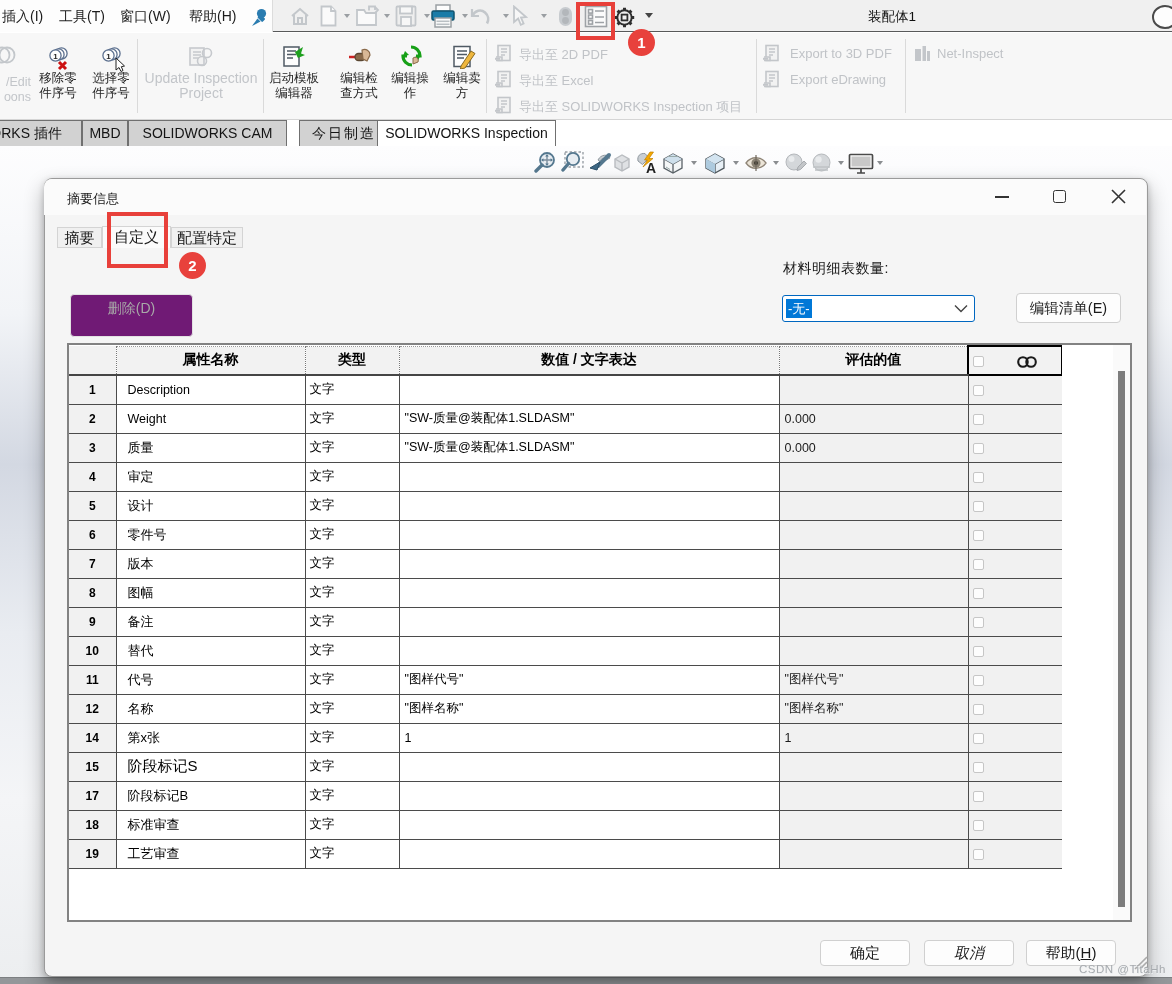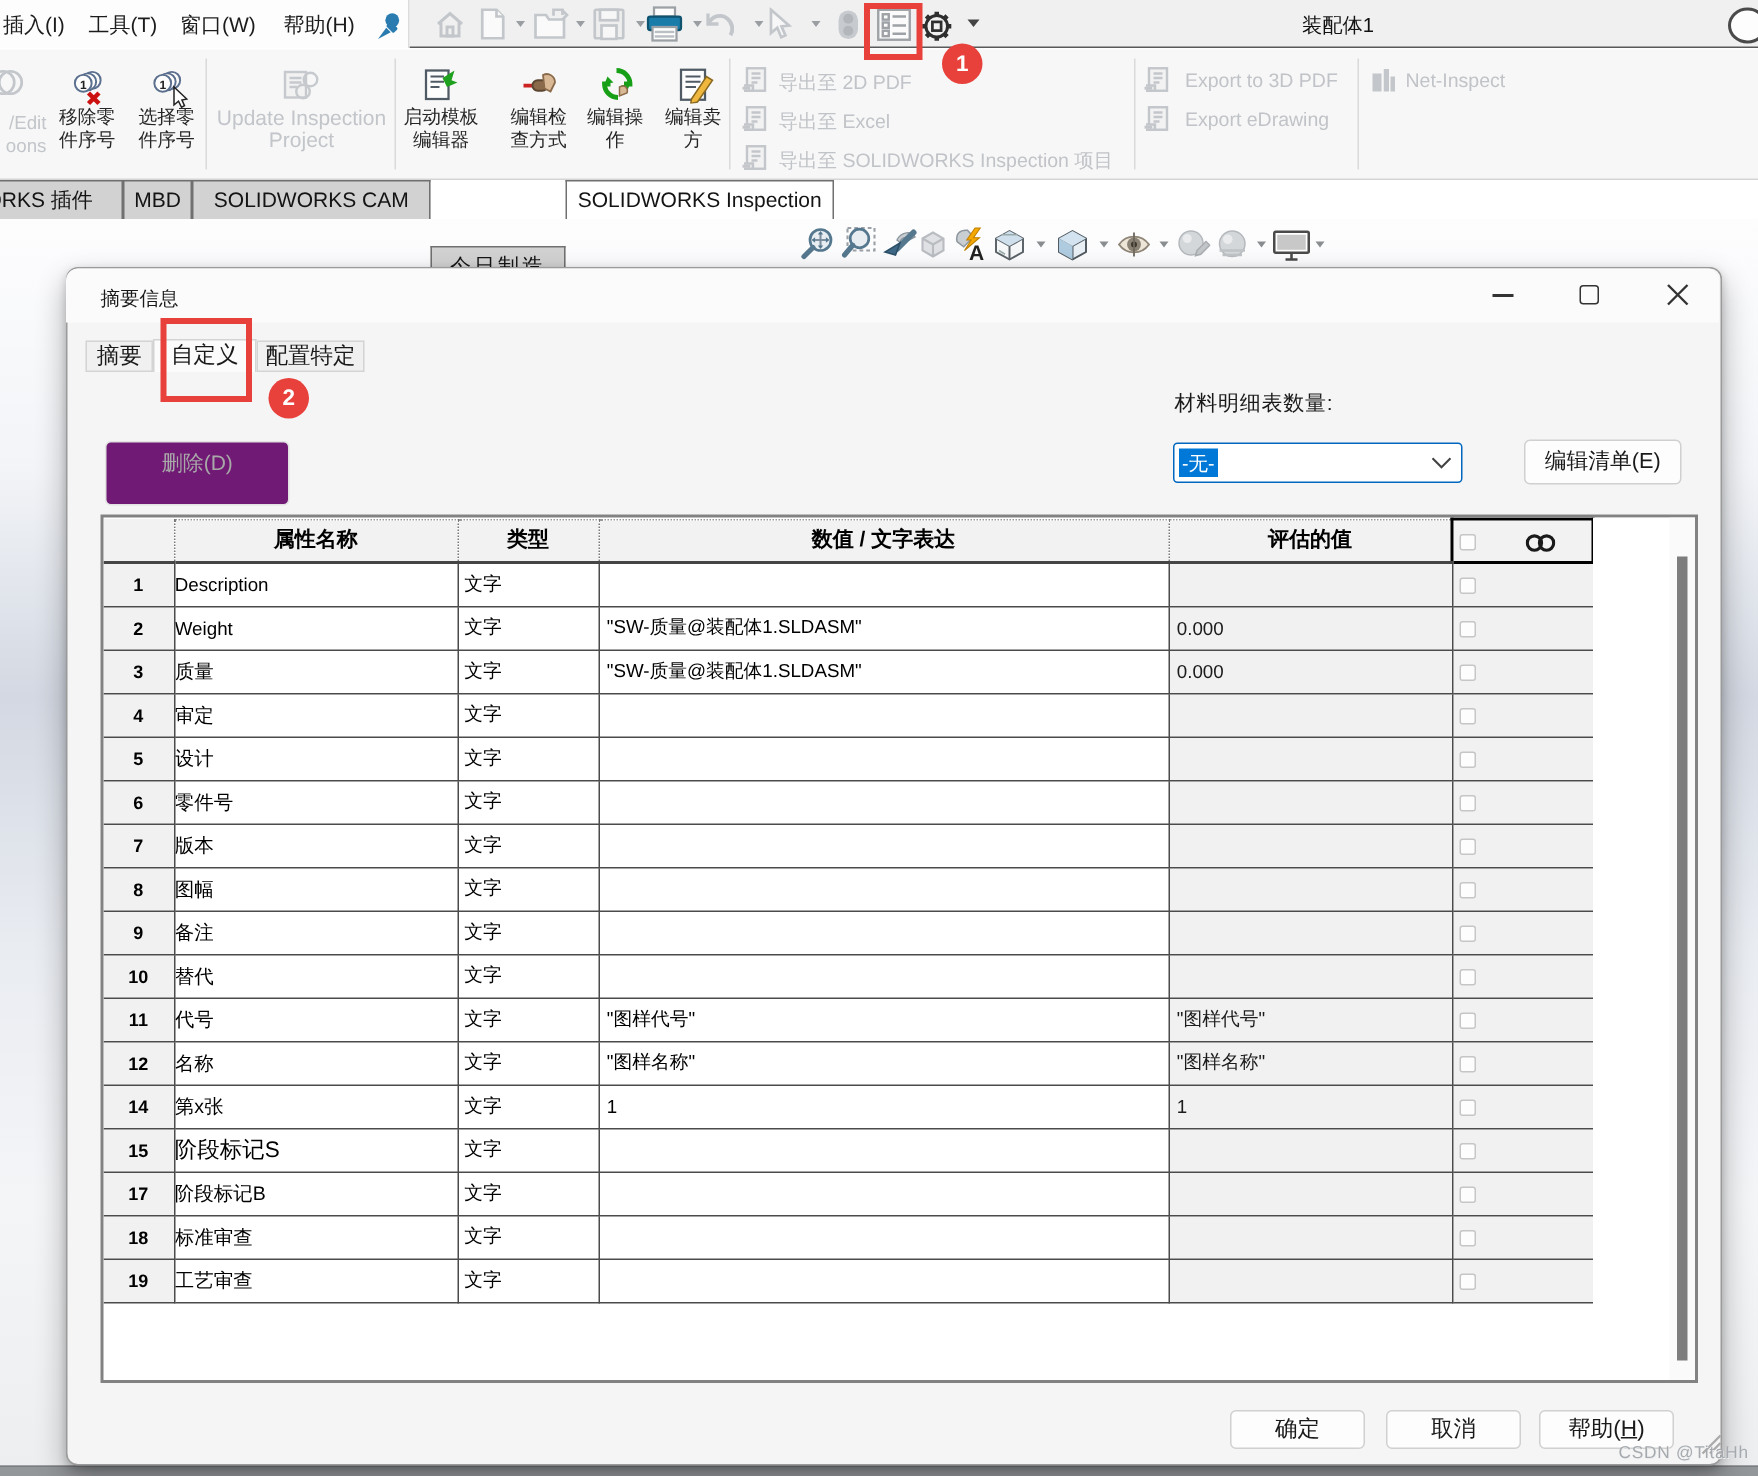--- a/index.html
+++ b/index.html
@@ -33,21 +33,21 @@
 
 .btn{position:absolute;background:#fdfdfd;border:1px solid #d0d0d0;border-radius:4px;font-size:15px;color:#1a1a1a;text-align:center;}
 
 #tblwrap{left:67px;top:343px;width:1065px;height:579px;border:2px solid #828282;background:#fff;overflow:hidden;}
 table{border-collapse:collapse;table-layout:fixed;}
 td,th{overflow:hidden;white-space:nowrap;}
 .hdr td{background:#f2f2f2;border-right:1px dotted #777;border-bottom:2px solid #454545;border-top:1px dotted #999;font-weight:bold;font-size:14px;text-align:center;color:#000;height:29px;}
 .r td{border-right:1px solid #4b4b4b;border-bottom:1px solid #4b4b4b;font-size:12.5px;height:29px;background:#fff;color:#000;}
 .r td.num{background:#f1f1f1;font-weight:bold;font-size:12px;text-align:center;}
 .r td.gray{background:#f1f1f1;}
-.r td.nm{padding-left:0;font-size:12.5px;}
+.r td.nm{padding-left:11px;font-size:12.5px;}
 .r td.tp{padding-left:4px;}
 .r td.vl{padding-left:5px;font-size:12.5px;}
 .r td.ev{padding-left:5px;font-size:12.5px;color:#1c1c1c;}
 .cb{display:inline-block;width:11px;height:11px;border:1px solid #c6c6c6;border-radius:2px;background:#fdfdfd;margin-left:4px;vertical-align:middle;}
 
 .redbox{position:absolute;border:4px solid #e8403a;z-index:50;}
 .redc{position:absolute;width:27px;height:27px;border-radius:50%;background:#e8413c;color:#fff;font-size:15px;font-weight:bold;text-align:center;line-height:27px;z-index:51;}
 .wm{color:#a6aaae;font-size:11.5px;letter-spacing:0.5px;text-shadow:0.5px 0.5px 0 #eceef0;}
 </style></head><body>
 <div class="abs" id="vp"></div>
@@ -227,21 +227,21 @@
 <svg class="abs" style="left:914px;top:45px" width="17" height="17" viewBox="0 0 17 17" fill="#c3c6ca">
     <rect x="1" y="4" width="6" height="12"></rect>
     <rect x="8.5" y="1" width="3.5" height="15"></rect>
     <rect x="13" y="6" width="3" height="10"></rect>
   </svg>
 <div class="exline" style="left:937px;top:46px">Net-Inspect</div>
 <div class="abs" id="tabrow"></div>
 <div class="dtab" style="left:-85px;width:167px">SOLIDWORKS 插件</div>
 <div class="dtab" style="left:82px;width:46px">MBD</div>
 <div class="dtab" style="left:128px;width:159px">SOLIDWORKS CAM</div>
-<div class="dtab" style="left:287px;width:90px;letter-spacing:2px;margin-top:44px;">今日制造</div>
+<div class="dtab" style="left:299px;width:90px;letter-spacing:2px;">今日制造</div>
 <div class="dtab act" style="left:377px;width:179px">SOLIDWORKS Inspection</div>
 <svg class="abs" style="left:534px;top:151px" width="24" height="24" viewBox="0 0 24 24">
     <circle cx="13" cy="9" r="7" fill="#e8edf2" stroke="#55788f" stroke-width="1.8"></circle>
     <path d="M8 14 L2 20" stroke="#55788f" stroke-width="3.4" stroke-linecap="round"></path>
     <path d="M13 4.5 V13.5 M8.5 9 H17.5" stroke="#7d8f9e" stroke-width="1.4"></path>
     <path d="M13 3 l1.8 2.4 h-3.6Z M13 15 l1.8-2.4 h-3.6Z M7 9 l2.4-1.8 v3.6Z M19 9 l-2.4-1.8 v3.6Z" fill="#55788f"></path>
   </svg>
 <svg class="abs" style="left:561px;top:151px" width="24" height="24" viewBox="0 0 24 24">
     <rect x="4" y="1" width="18" height="15" fill="none" stroke="#9aa0a6" stroke-dasharray="2.5 2" stroke-width="1.4"></rect>
     <circle cx="12" cy="8" r="6.2" fill="#e8edf2" stroke="#55788f" stroke-width="1.8"></circle>
@@ -478,21 +478,21 @@
           <td class="ev gray"></td>
           <td class="gray"><span class="cb"></span></td>
         </tr>
 </tbody>
     </table>
 <div class="abs" style="left:993px;top:0;width:68px;height:575px;background:#fff;"></div>
 <div class="abs" style="left:1044px;top:0;width:17px;height:575px;background:#fafafa;"></div>
 <div class="abs" style="left:1049px;top:26px;width:7px;height:536px;background:#7d7d7d;"></div>
 </div>
 <div class="btn" style="left:820px;top:940px;width:90px;height:26px;line-height:24px;">确定</div>
-<div class="btn" style="left:924px;top:940px;width:90px;height:26px;line-height:24px;">取消</div>
+<div class="btn" style="left:924px;top:940px;width:90px;height:26px;line-height:24px;font-style:italic;">取消</div>
 <div class="btn" style="left:1026px;top:940px;width:90px;height:26px;line-height:24px;">帮助(<span style="text-decoration:underline">H</span>)</div>
 <svg class="abs" style="left:1132px;top:954px" width="16" height="16" viewBox="0 0 16 16" stroke="#ababab" stroke-width="1.6">
     <path d="M15 3 L3 15 M15 8 L8 15 M15 13 L13 15"></path>
   </svg>
 <div class="abs wm" style="left:1079px;top:963px;z-index:60;">CSDN @TitaHh</div>
 <div class="redbox" style="left:576px;top:2px;width:39px;height:38px;"></div>
 <div class="redc" style="left:628px;top:29px;">1</div>
 <div class="redbox" style="left:107px;top:212px;width:61px;height:56px;"></div>
 <div class="redc" style="left:179px;top:252px;">2</div>
 </body></html>

